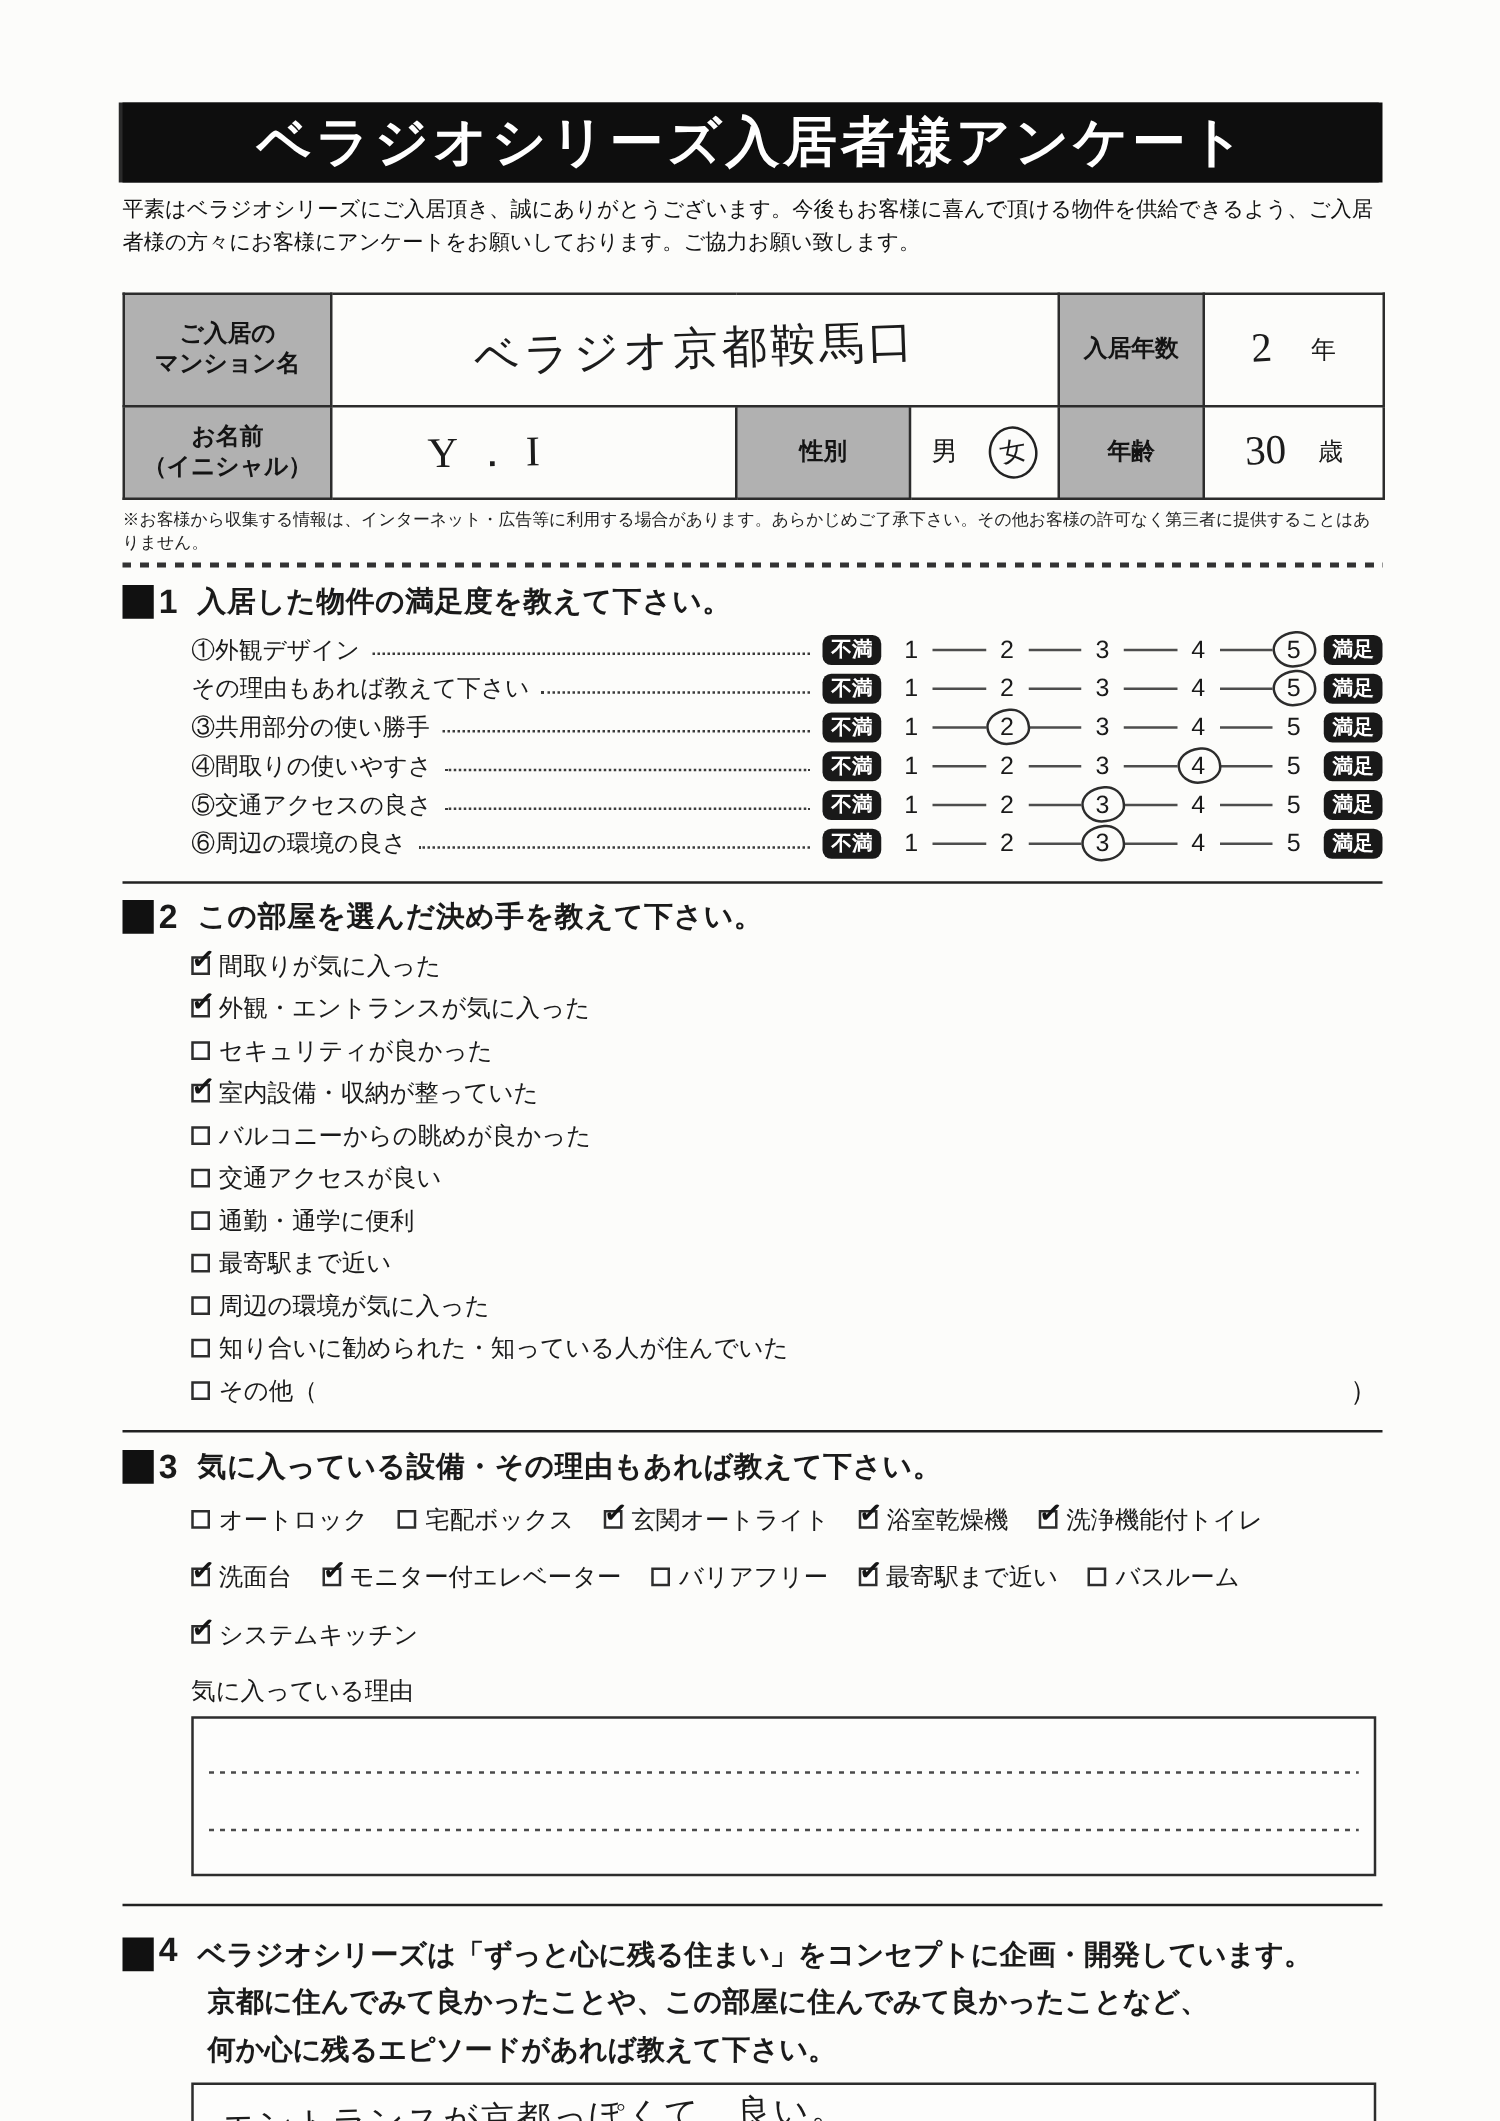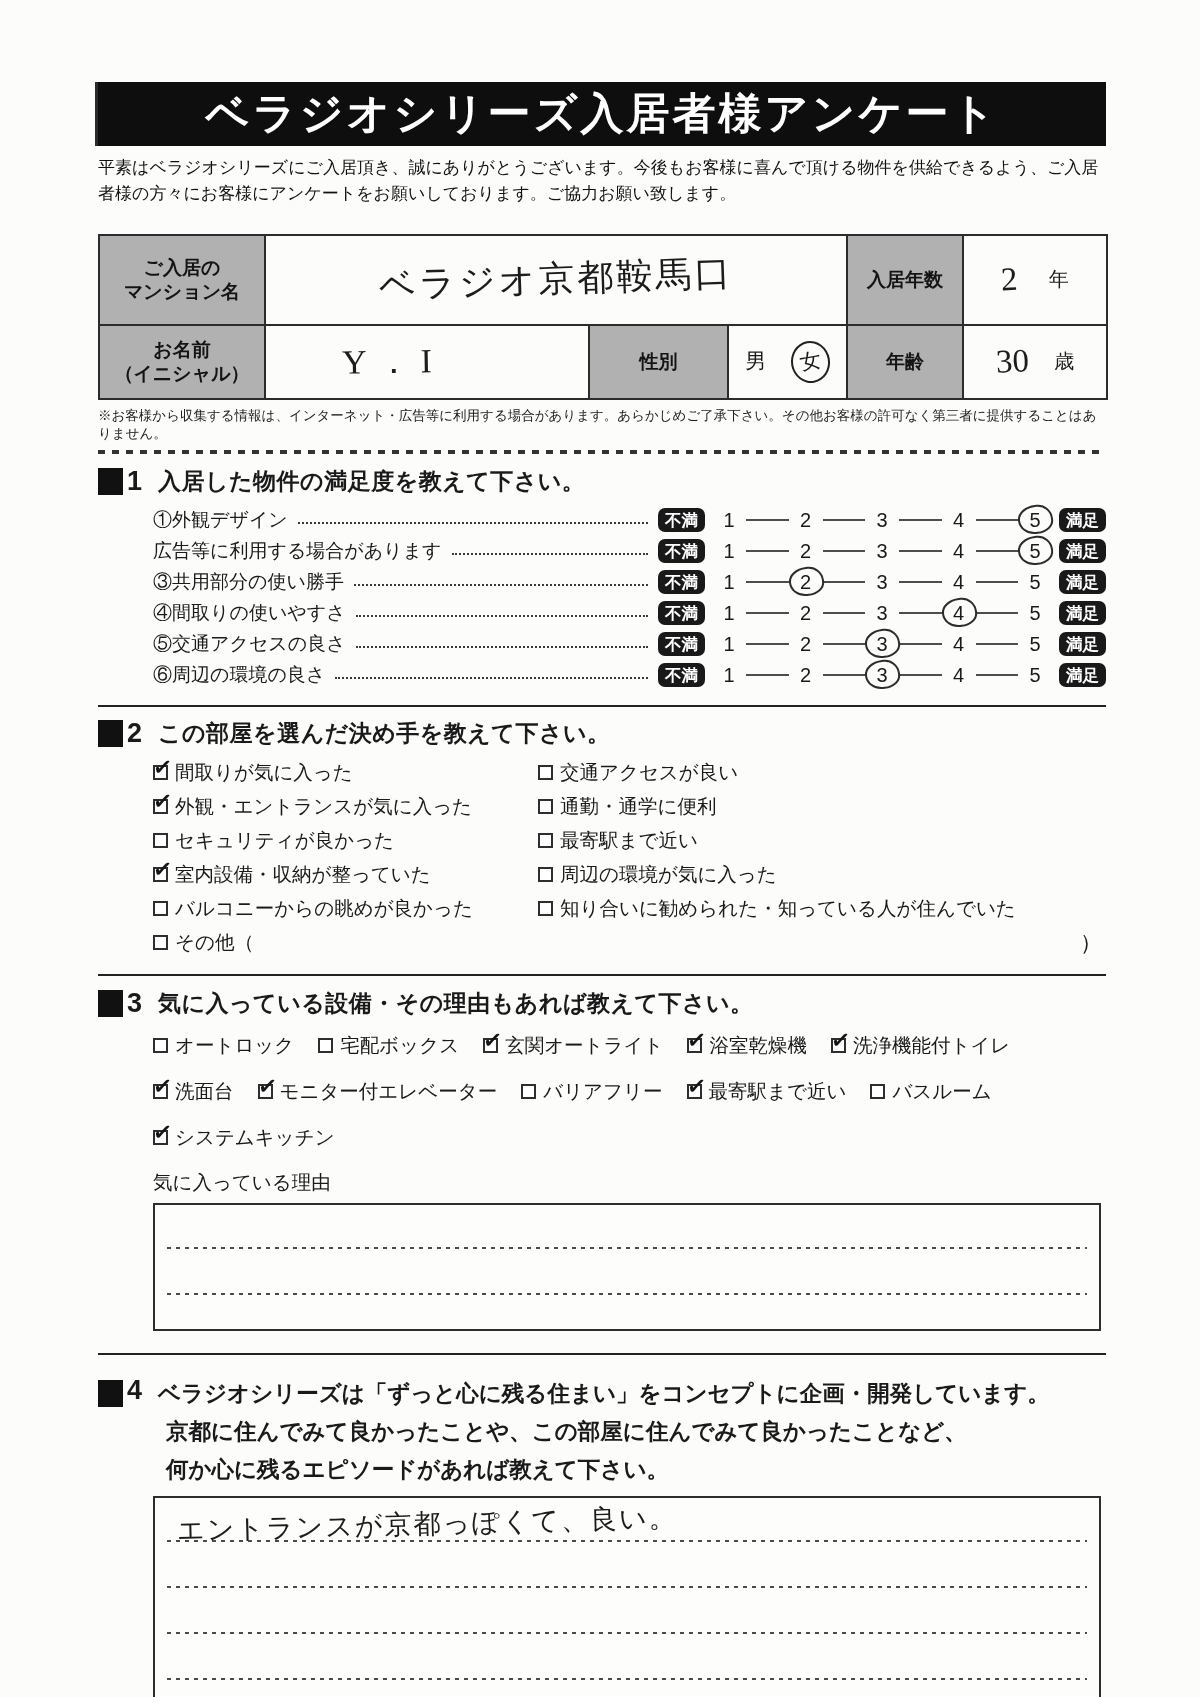--- a/index.html
+++ b/index.html
@@ -79,21 +79,21 @@
     border: 2.3px solid #2c2c2c;
     border-radius: 55% 45% 50% 50% / 50% 55% 45% 55%;
     transform: rotate(-6deg);
   }
   .dash { flex: 1; border-top: 2.2px solid #4d4d4d; margin: 0 5px; }
 
   .rule { margin-top: 14px; border-top: 2.5px solid #222; }
 
   
   .q2 { margin-top: 11px; }
-  .cb-cols { display: flex; margin-top: 7px; padding-left: 55px; }
+  .cb-cols { display: flex; margin-top: 7px; padding-left: 55px; flex-direction: column; }
   .cb-col-left { width: 385px; flex: 0 0 auto; }
   .cb-col-right { flex: 1; }
   .cb-item { display: flex; align-items: center; height: 34px; gap: 7px; }
   .cb {
     width: 15px; height: 15px; border: 2px solid #2e2e2e; flex: 0 0 auto;
     position: relative; background: #fff; cursor: pointer;
   }
   .cb.checked::after {
     content: '✓'; position: absolute; left: -2px; top: -13px;
     font-size: 23px; font-weight: bold; color: #151515; transform: rotate(6deg);
@@ -206,21 +206,21 @@
               <span class="dash"></span>
               <span class="num">3</span>
               <span class="dash"></span>
               <span class="num">4</span>
               <span class="dash"></span>
               <span class="num sel">5</span>
             </span>
             <span class="badge">満足</span>
           </div>
           <div class="q1-row">
-            <span class="q1-label">広告等に利用する場合があります</span>
+            <span class="q1-label">その理由もあれば教えて下さい</span>
             <span class="leader"></span>
             <span class="badge">不満</span>
             <span class="scale">
               <span class="num">1</span>
               <span class="dash"></span>
               <span class="num">2</span>
               <span class="dash"></span>
               <span class="num">3</span>
               <span class="dash"></span>
               <span class="num">4</span>

